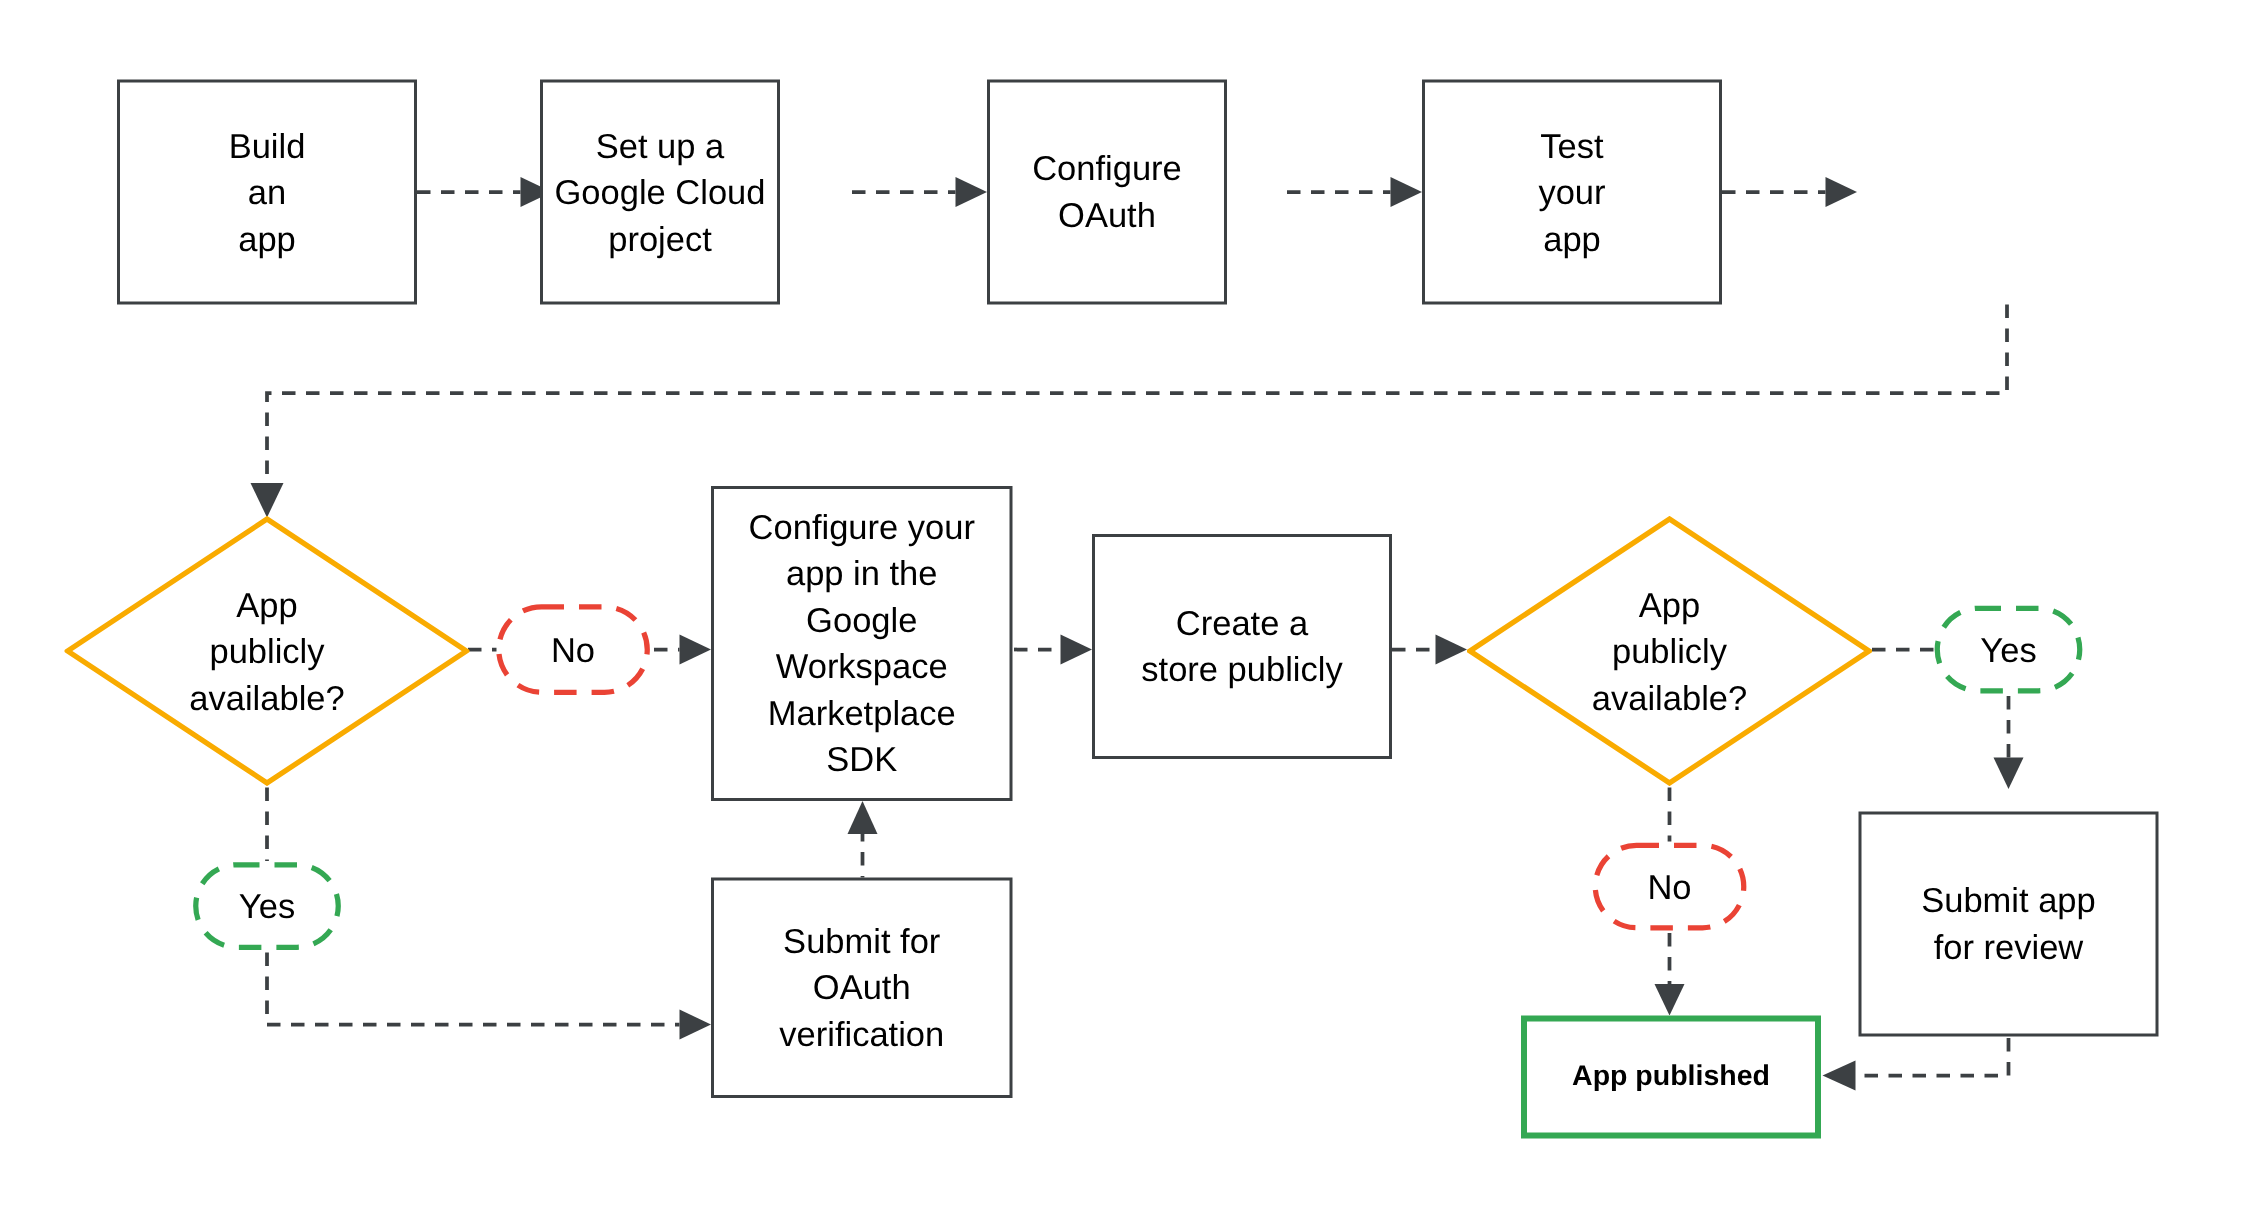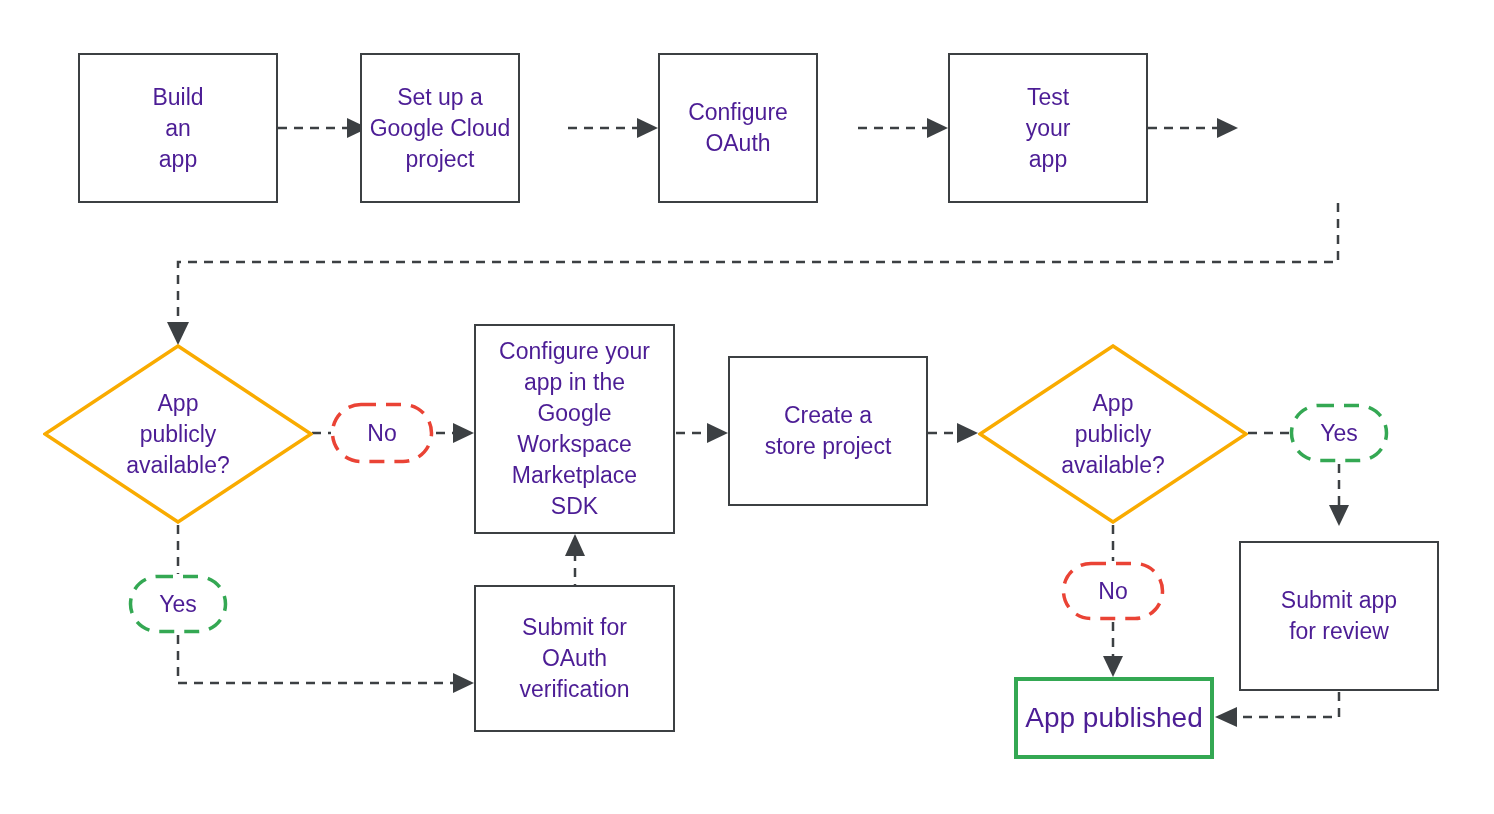--- a/index.html
+++ b/index.html
@@ -2,21 +2,21 @@
 <html><head>
 <meta charset="utf-8">
 <style>
   html, body { margin: 0; padding: 0; background: #ffffff; }
   .canvas {
     position: relative;
     width: 1494px;
     height: 814px;
     background: #ffffff;
     font-family: "Liberation Sans", sans-serif;
-    color: #4c1d95;
+    color: #000000;
     overflow: hidden;
   }
   .connector-layer {
     position: absolute;
     left: 0; top: 0;
     width: 1494px; height: 814px;
   }
   .node {
     position: absolute;
     display: flex;
@@ -33,21 +33,21 @@
     border: 4px solid #34a853;
     background: #ffffff;
   }
   .label {
     white-space: pre-line;
     font-size: 23px;
     line-height: 31px;
     position: relative;
     z-index: 1;
   }
-  .published .label { font-size: 28px; line-height: 28px; }
+  .published .label { font-size: 19px; line-height: 28px; font-weight: bold; }
   .shape-node svg {
     position: absolute;
     left: 0; top: 0;
   }
   .oval .label, .diamond .label { font-size: 23px; }
 </style>
 </head>
 <body>
 
 <div class="canvas">
@@ -142,21 +142,21 @@
   </div>
 
   <div class="node rect" style="left:474px;top:585px;width:201px;height:147px">
     <span class="label">Submit for
 OAuth
 verification</span>
   </div>
 
   <div class="node rect" style="left:728px;top:356px;width:200px;height:150px">
     <span class="label">Create a
-store project</span>
+store publicly</span>
   </div>
 
   <div class="node diamond shape-node" style="left:978px;top:344px;width:270px;height:180px">
     <svg width="270" height="180" viewBox="0 0 270 180">
       <polygon points="135,2 268,90 135,178 2,90" fill="#ffffff" stroke-width="3.5" stroke="#f9ab00"></polygon>
     </svg>
     <span class="label">App
 publicly
 available?</span>
   </div>

